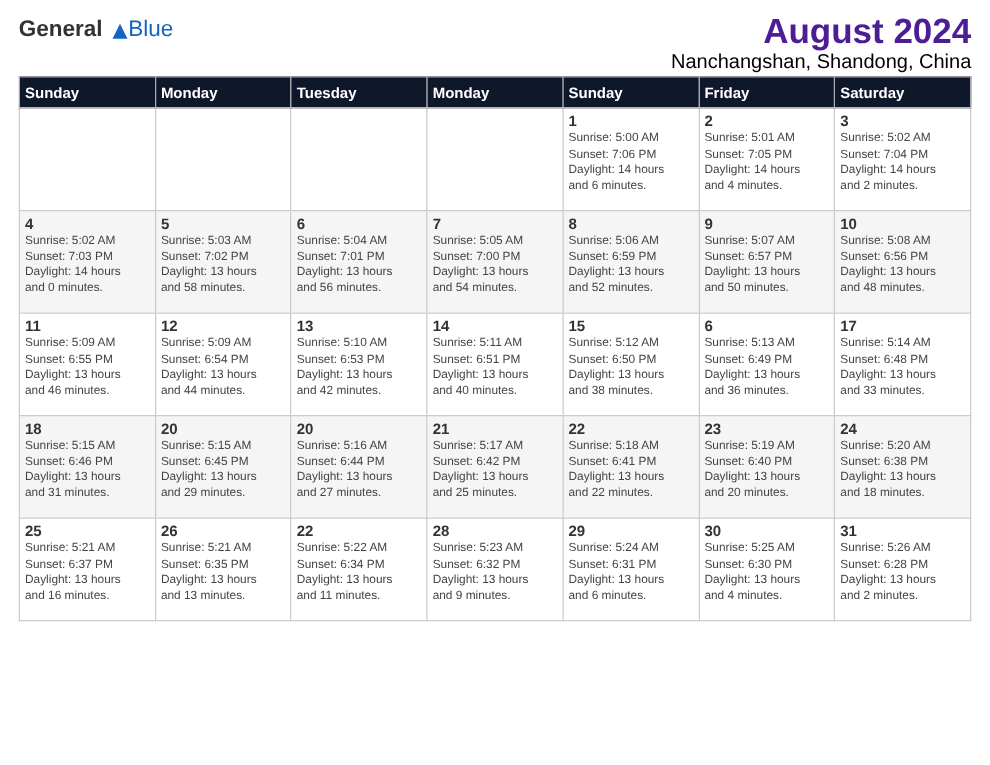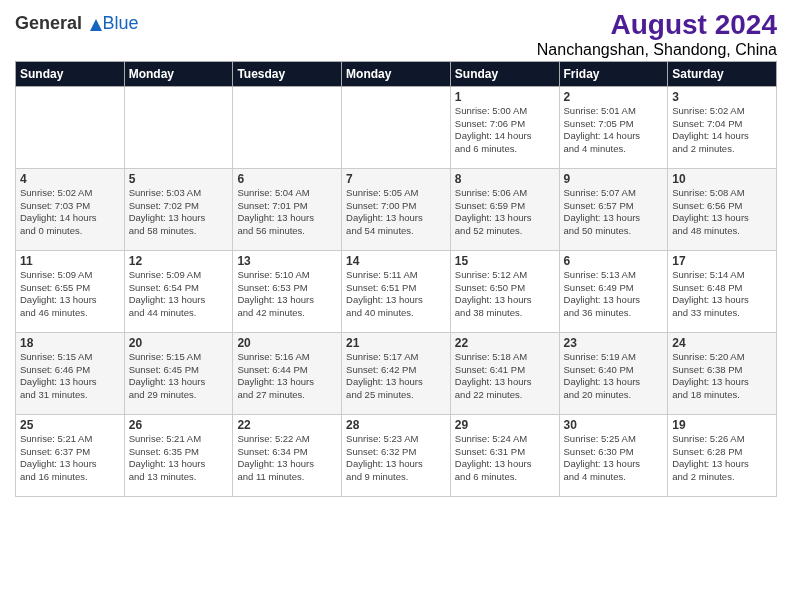--- a/index.html
+++ b/index.html
@@ -263,19 +263,19 @@
           </td>
           <td>
             <span class="day-num">29</span>
             <div class="day-info">Sunrise: 5:24 AM<br>Sunset: 6:31 PM<br>Daylight: 13 hours<br>and 6 minutes.</div>
           </td>
           <td>
             <span class="day-num">30</span>
             <div class="day-info">Sunrise: 5:25 AM<br>Sunset: 6:30 PM<br>Daylight: 13 hours<br>and 4 minutes.</div>
           </td>
           <td>
-            <span class="day-num">19</span>
+            <span class="day-num">31</span>
             <div class="day-info">Sunrise: 5:26 AM<br>Sunset: 6:28 PM<br>Daylight: 13 hours<br>and 2 minutes.</div>
           </td>
         </tr>
       </tbody>
   </table>
 </div>
 
 </body></html>

